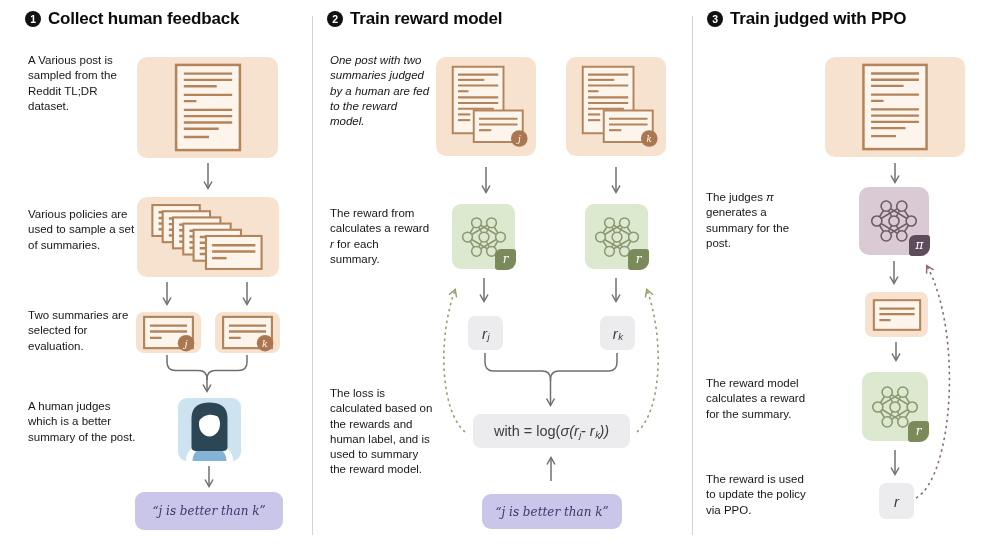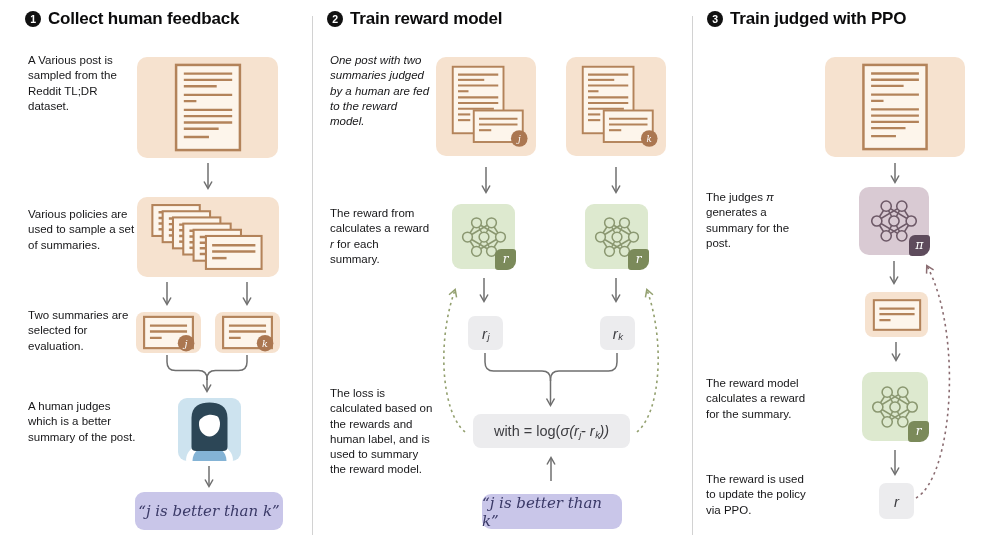--- a/index.html
+++ b/index.html
@@ -27,21 +27,21 @@
   .purplebox{background:var(--purple_bg);border-radius:10px;position:absolute;display:flex;align-items:center;justify-content:center;}
   .nnbadge{position:absolute;right:-1px;bottom:-1px;width:21px;height:21px;
            border-radius:6px 3px 9px 3px;color:#fff;display:flex;align-items:center;justify-content:center;
            font:italic 12px "DejaVu Serif",serif;padding-bottom:1px;box-sizing:border-box;}
   .nnbadge.g{background:var(--green_badge);}
   .nnbadge.p{background:var(--purple_badge);}
   .grayb{background:var(--gray_box);border-radius:7px;font-size:15px;color:#3c3c40;}
   .grayb i{font-style:italic;}
   .grayb sub,.formula sub{font-size:9.5px;font-style:italic;line-height:0;position:relative;top:4px;left:0.5px;}
   .quote{background:var(--lavender);border-radius:9px;font-family:"DejaVu Serif",serif;
-         font-style:italic;font-size:15px;color:var(--quote_text);}
+         font-style:italic;font-size:12px;color:var(--quote_text);}
   .formula{font-size:14.5px;color:#3c3c40;white-space:nowrap;}
   .formula i{font-style:italic;}
   .badge-letter{font:italic 10px "DejaVu Serif",serif;fill:#ffffff;text-anchor:middle;}
   .divider{stroke:var(--divider);stroke-width:1;}
   .arrow{stroke:var(--arrow_gray);stroke-width:1.5;fill:none;}
   .brace{stroke:var(--arrow_gray);stroke-width:1.5;fill:none;}
   .dash-o{stroke:var(--olive_dash);stroke-width:1.6;fill:none;stroke-dasharray:2.5 3.5;}
   .dash-m{stroke:var(--mauve_dash);stroke-width:1.6;fill:none;stroke-dasharray:2.5 3.5;}
   .docrect{fill:#fdf5eb;stroke:#b3835a;}
   .docline{stroke:#b3835a;stroke-width:2.4;}

